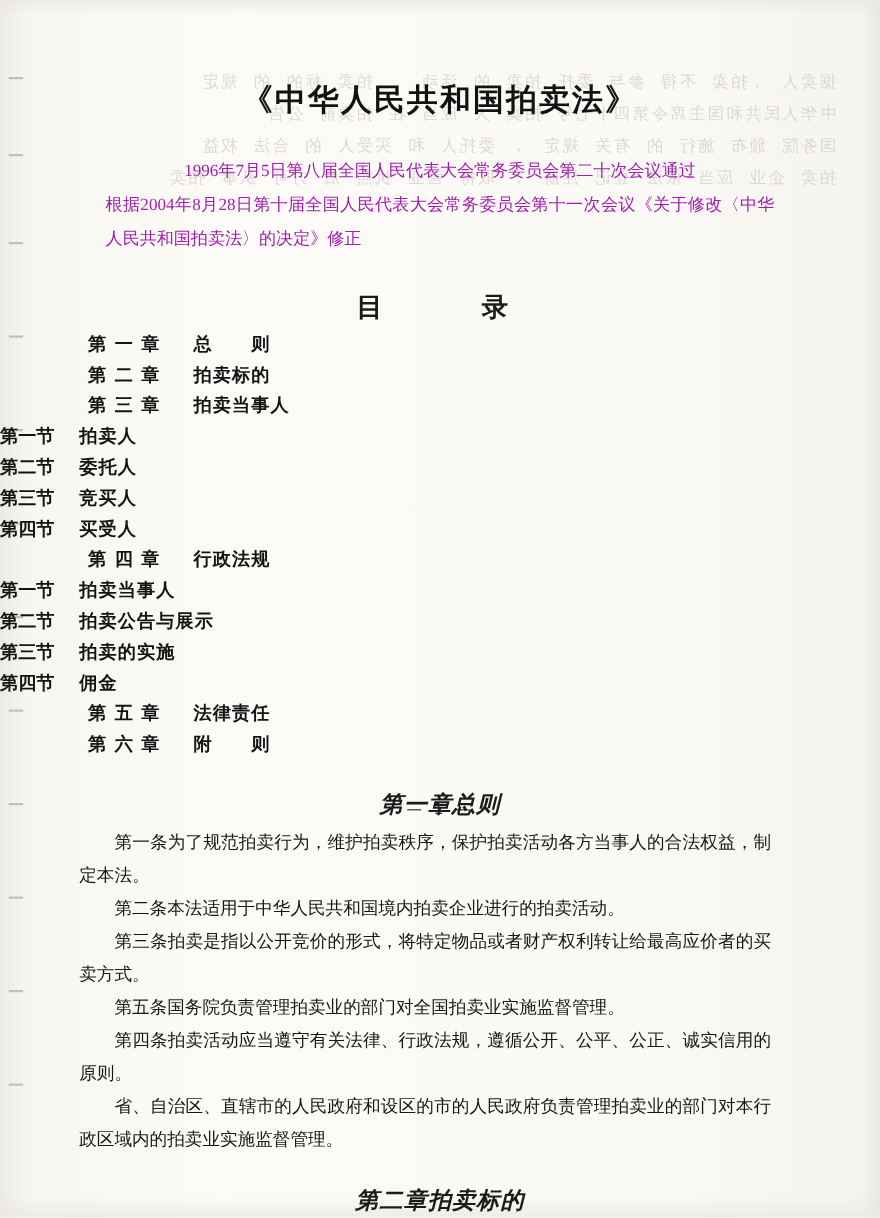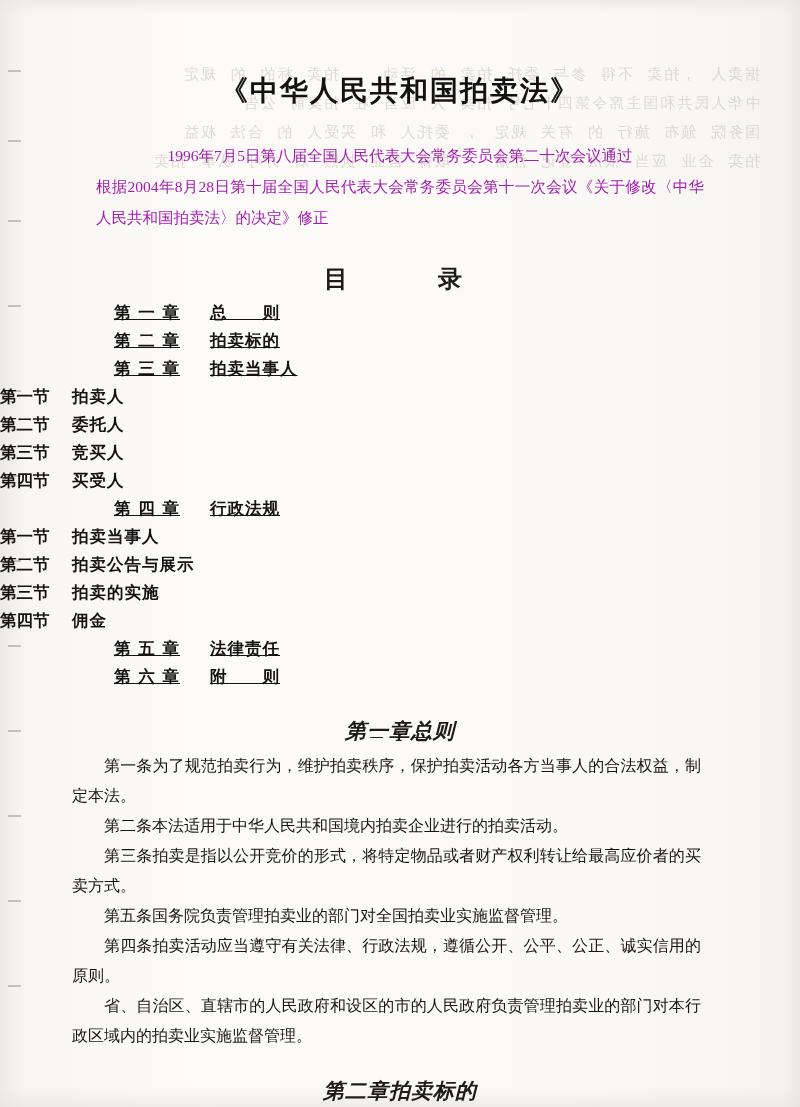--- a/index.html
+++ b/index.html
@@ -134,22 +134,21 @@
     font-size: 16.5px;
     line-height: 28px;
     font-family: "DejaVu Sans", "Liberation Sans", sans-serif;
     font-weight: bold;
     color: #131313;
   }
   .toc-row {
     display: flex;
   }
   .toc-row.chapter {
-    padding-left: 114px;
-    text-decoration: underline;
+    padding-left: 80px;
   }
   .toc-row.section {
     font-weight: bold;
   }
   .toc-row .label {
     width: 96px;
     letter-spacing: 1px;
   }
   .toc-row.section .label {
     width: 72px;

